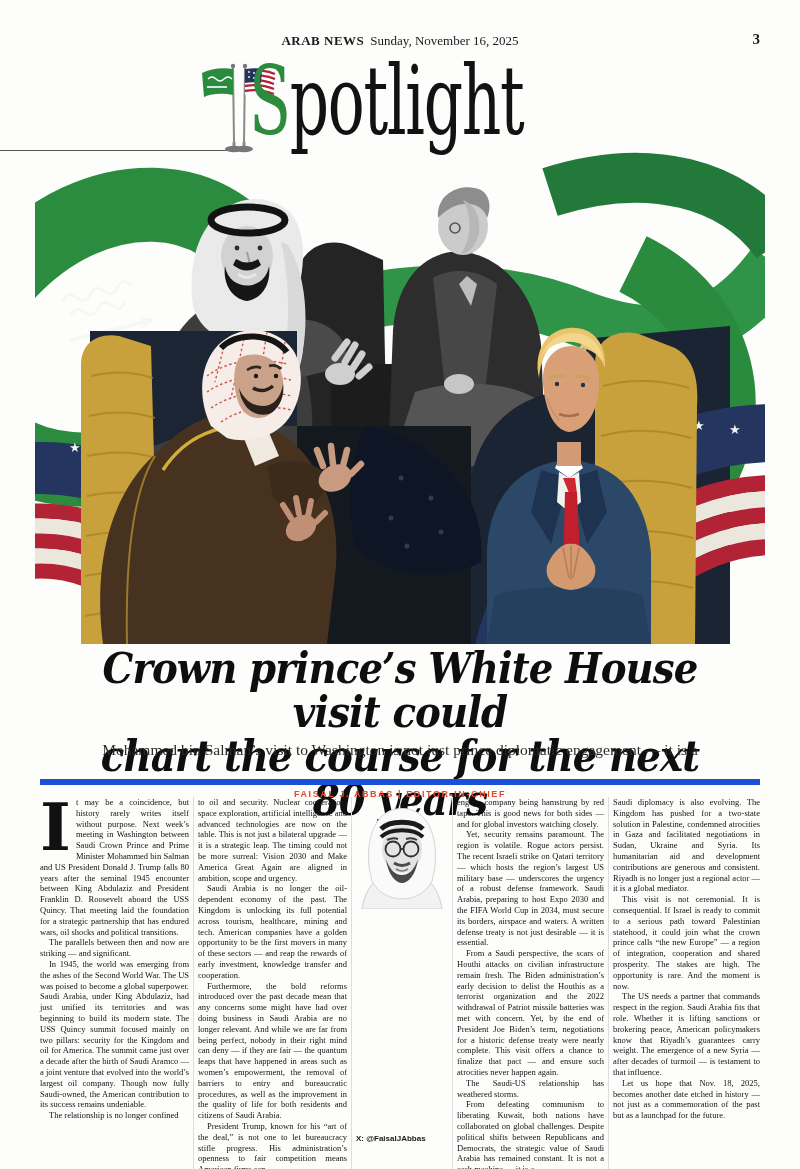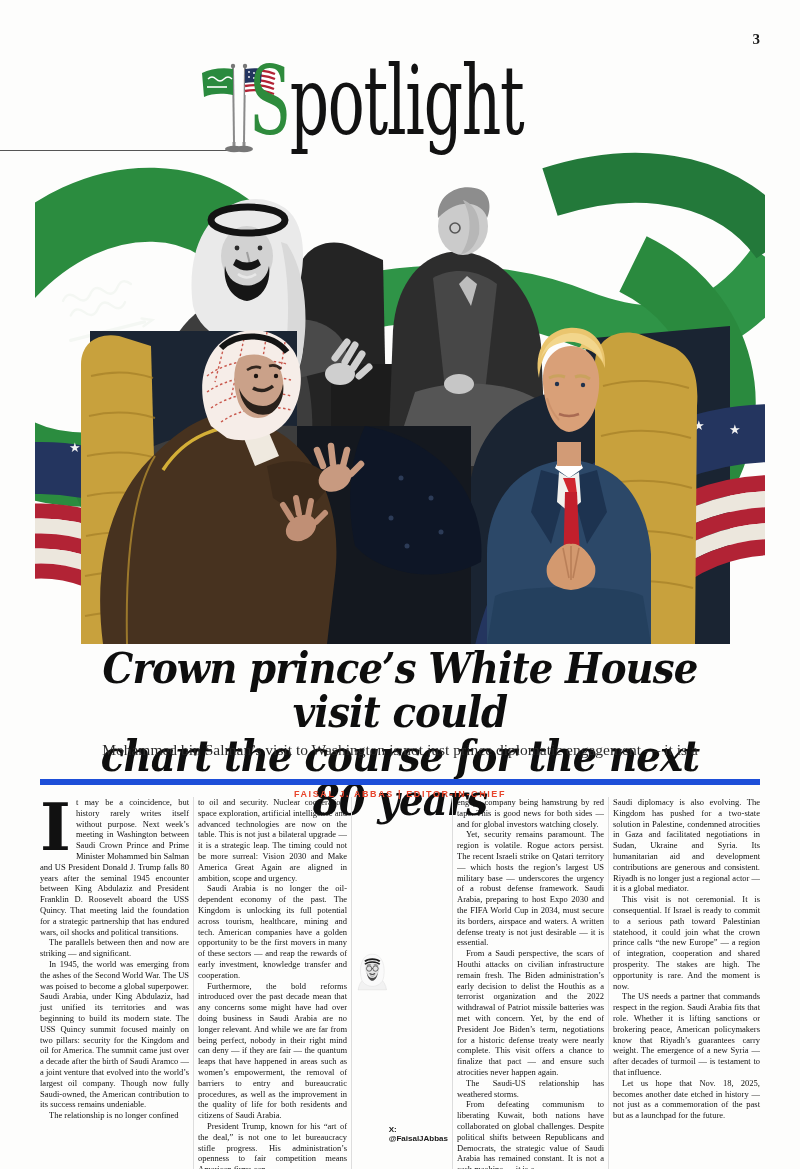--- a/index.html
+++ b/index.html
@@ -39,29 +39,32 @@
 
   
   .bodycols{position:absolute;top:797px;left:40px;width:720px;display:flex;align-items:stretch;}
   .col{width:149px;flex:none;font-size:8.5px;line-height:10.8px;text-align:justify;color:#111;}
   .col.narrowcol{width:147px;}
   .vr{width:1px;flex:none;background:#ddd;margin:0 4px;}
   .col p{margin:0;}
   .col p + p{text-indent:9px;}
   .dropcap{float:left;font-family:"DejaVu Serif", serif;font-weight:bold;font-size:66px;
            line-height:56px;margin:2px 5px 0 0;color:#111;}
-  .colmid{width:92px;flex:none;display:flex;align-items:center;height:346px;}
+  .colmid{width:92px;flex:none;display:flex;flex-direction:column;align-items:flex-start;height:346px;}
   .social{margin-top:auto;font-family:"Liberation Sans", sans-serif;font-weight:bold;
           font-size:8px;color:#1a1a1a;}
 </style>
 </head>
 <body>
 
 <div class="page">
 
+  <div class="topbar">
+    <span class="paper">ARAB NEWS</span><span class="date">Sunday, November 16, 2025</span>
+  </div>
   <div class="pagenum">3</div>
 
   <div class="mast-rule"></div>
   <svg class="flags-svg" width="78" height="96" viewBox="0 0 78 96">
     <g>
       <path d="M33,8 L34,82" stroke="#8a8a8a" stroke-width="2"></path>
       <circle cx="33" cy="6" r="2.2" fill="#777"></circle>
       <path d="M33,9 C22,7 10,9 2,13 L4,37 C12,33 24,33 33,35 Z" fill="#2a8a3e"></path>
       <path d="M8,19 q4,-4 8,0 q4,4 8,0 q4,-4 8,0" stroke="#fff" stroke-width="1.4" fill="none"></path>
       <path d="M7,27 h20" stroke="#fff" stroke-width="1.6"></path>

